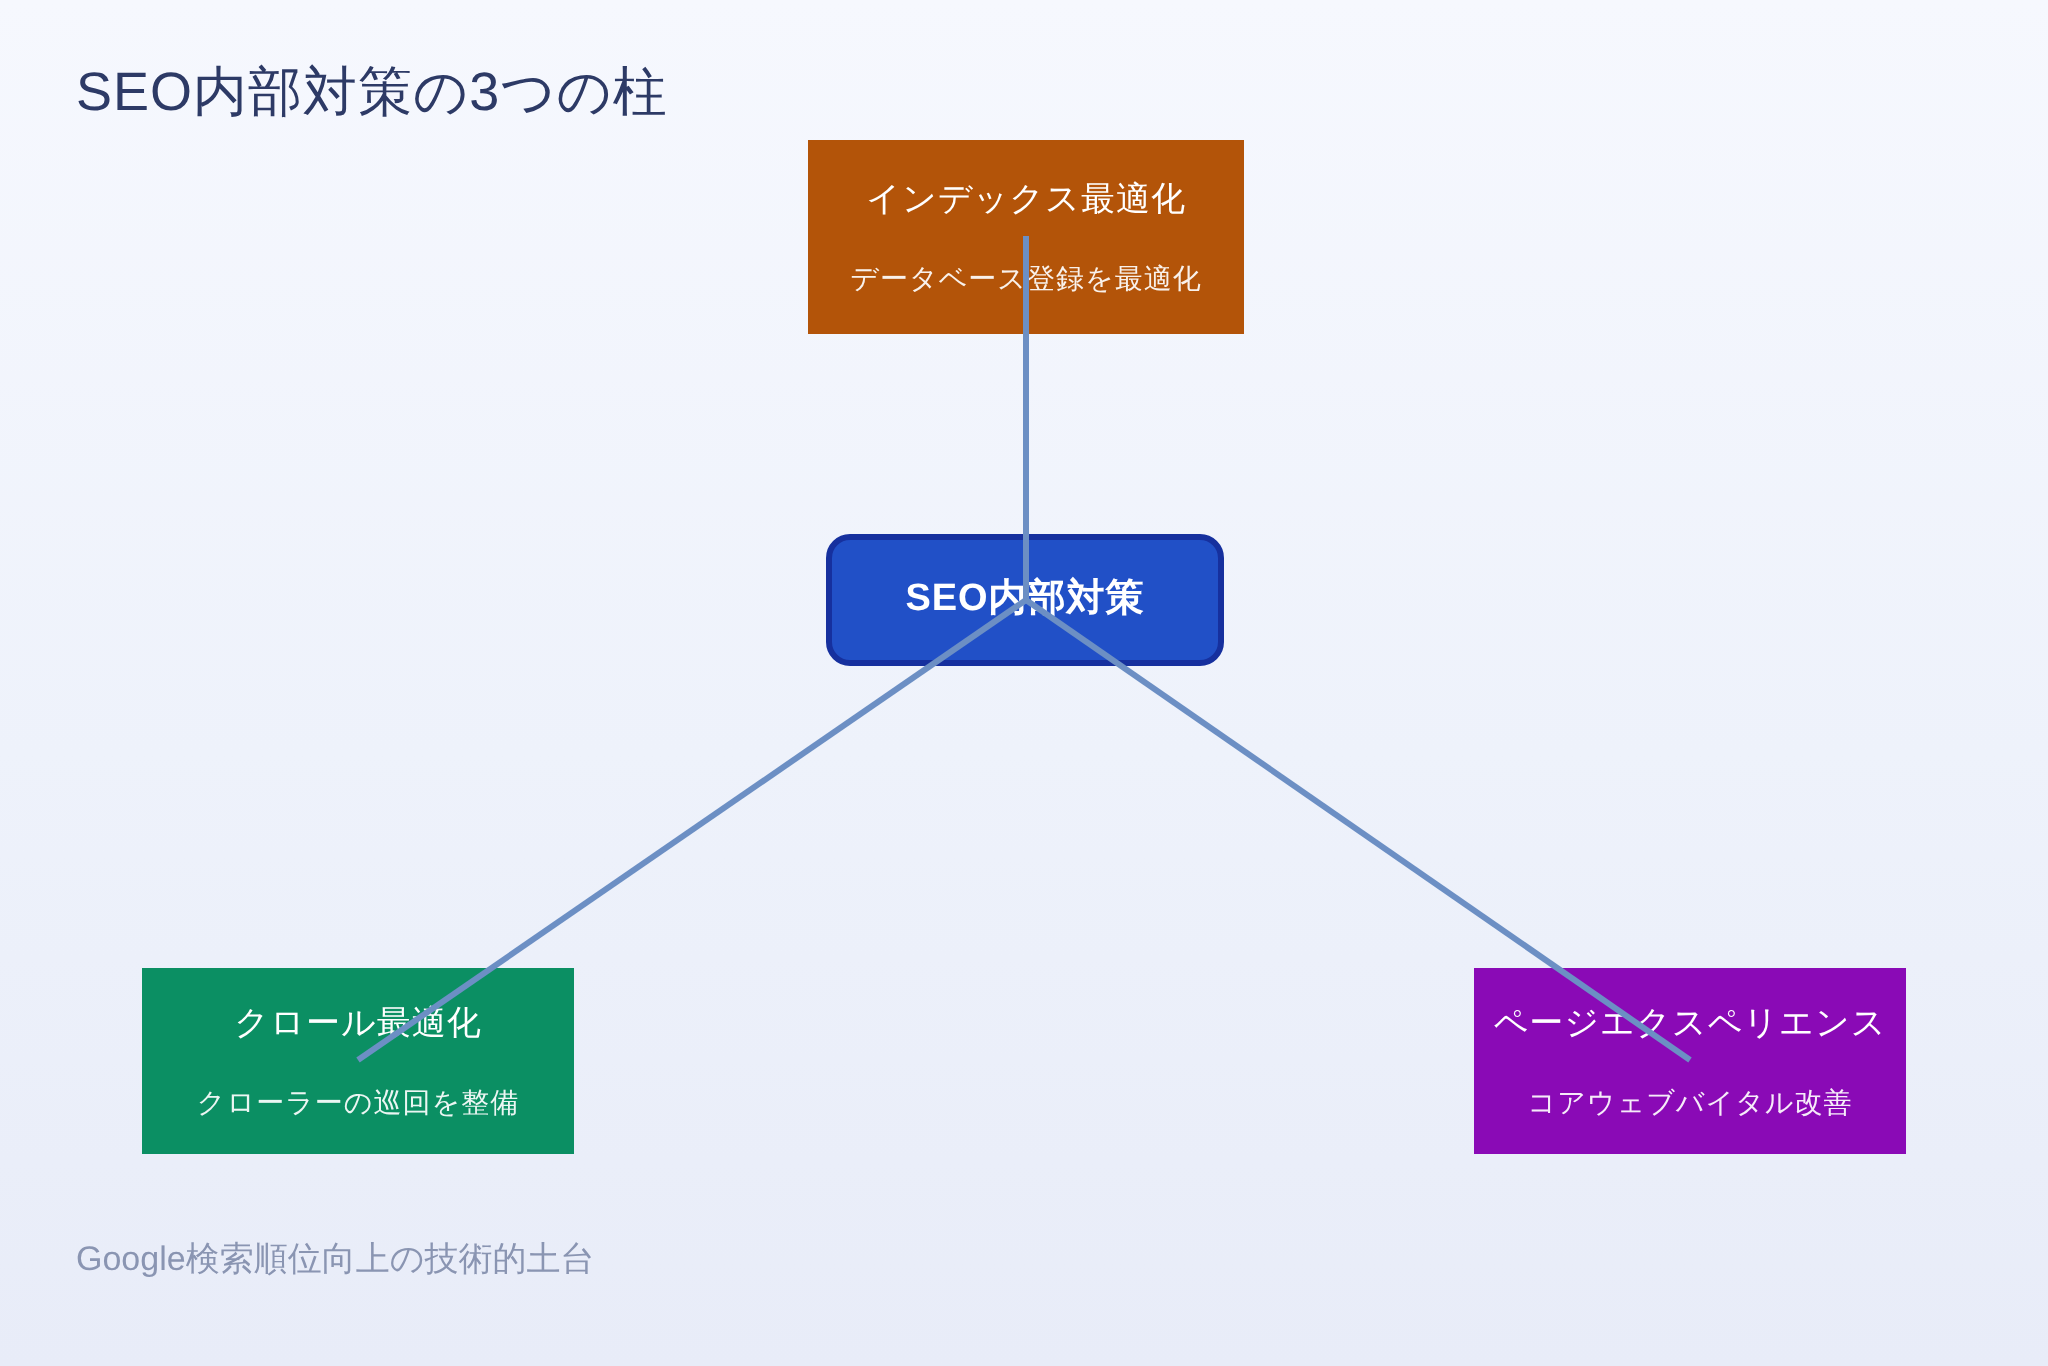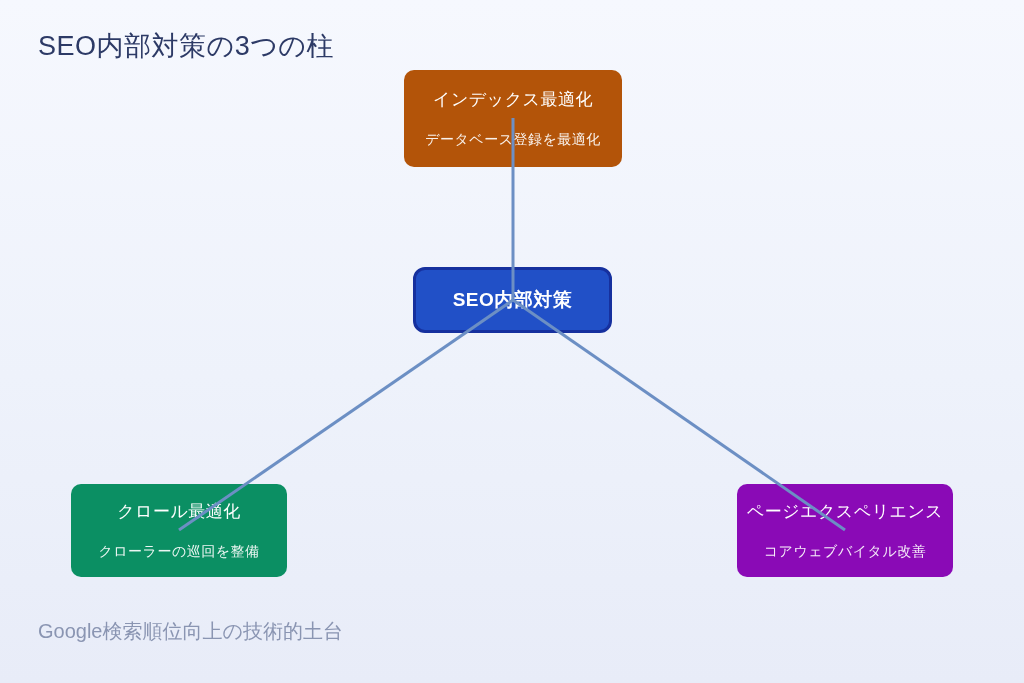--- a/index.html
+++ b/index.html
@@ -21,28 +21,28 @@
     margin: 0;
     font-size: 27px;
     font-weight: 500;
     letter-spacing: 0.5px;
     color: #2d3a66;
   }
   .footer-caption {
     position: absolute;
     left: 38px;
     top: 618px;
-    font-size: 20px;
+    font-size: 17px;
     font-weight: 400;
     color: #8a95b2;
   }
   .node {
     position: absolute;
     box-sizing: border-box;
-    border-radius: 10px;
+    border-radius: 0;
     color: #ffffff;
     display: flex;
     flex-direction: column;
     align-items: center;
     justify-content: center;
     text-align: center;
     gap: 17px;
   }
   .node .node-title {
     font-size: 17px;

